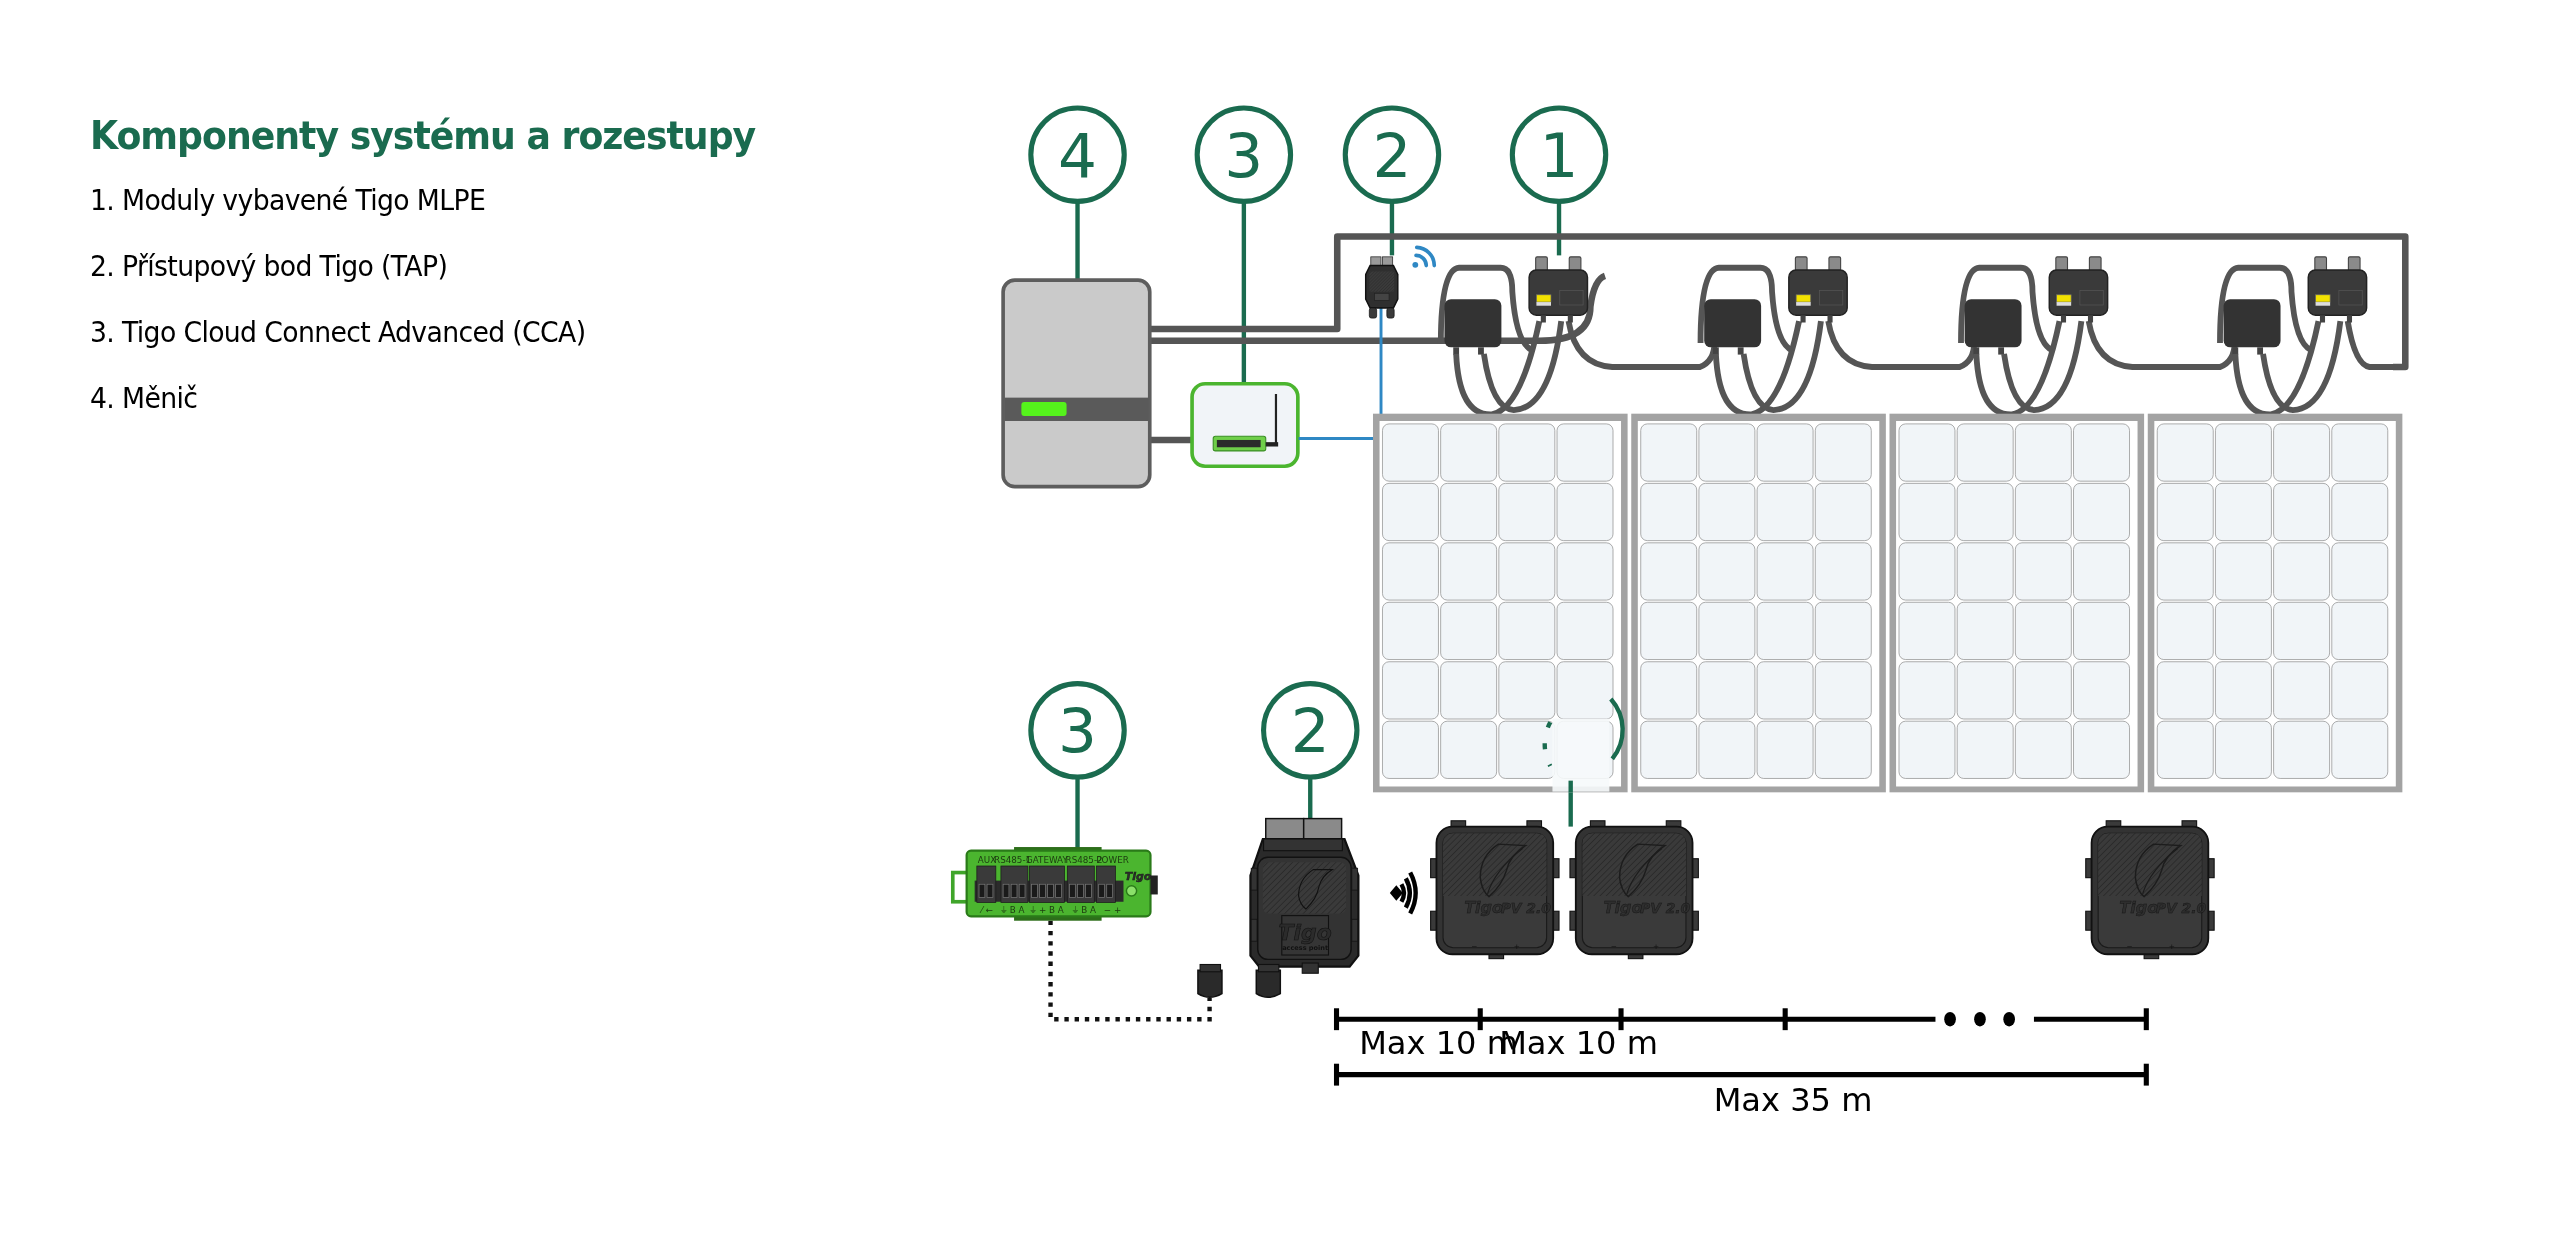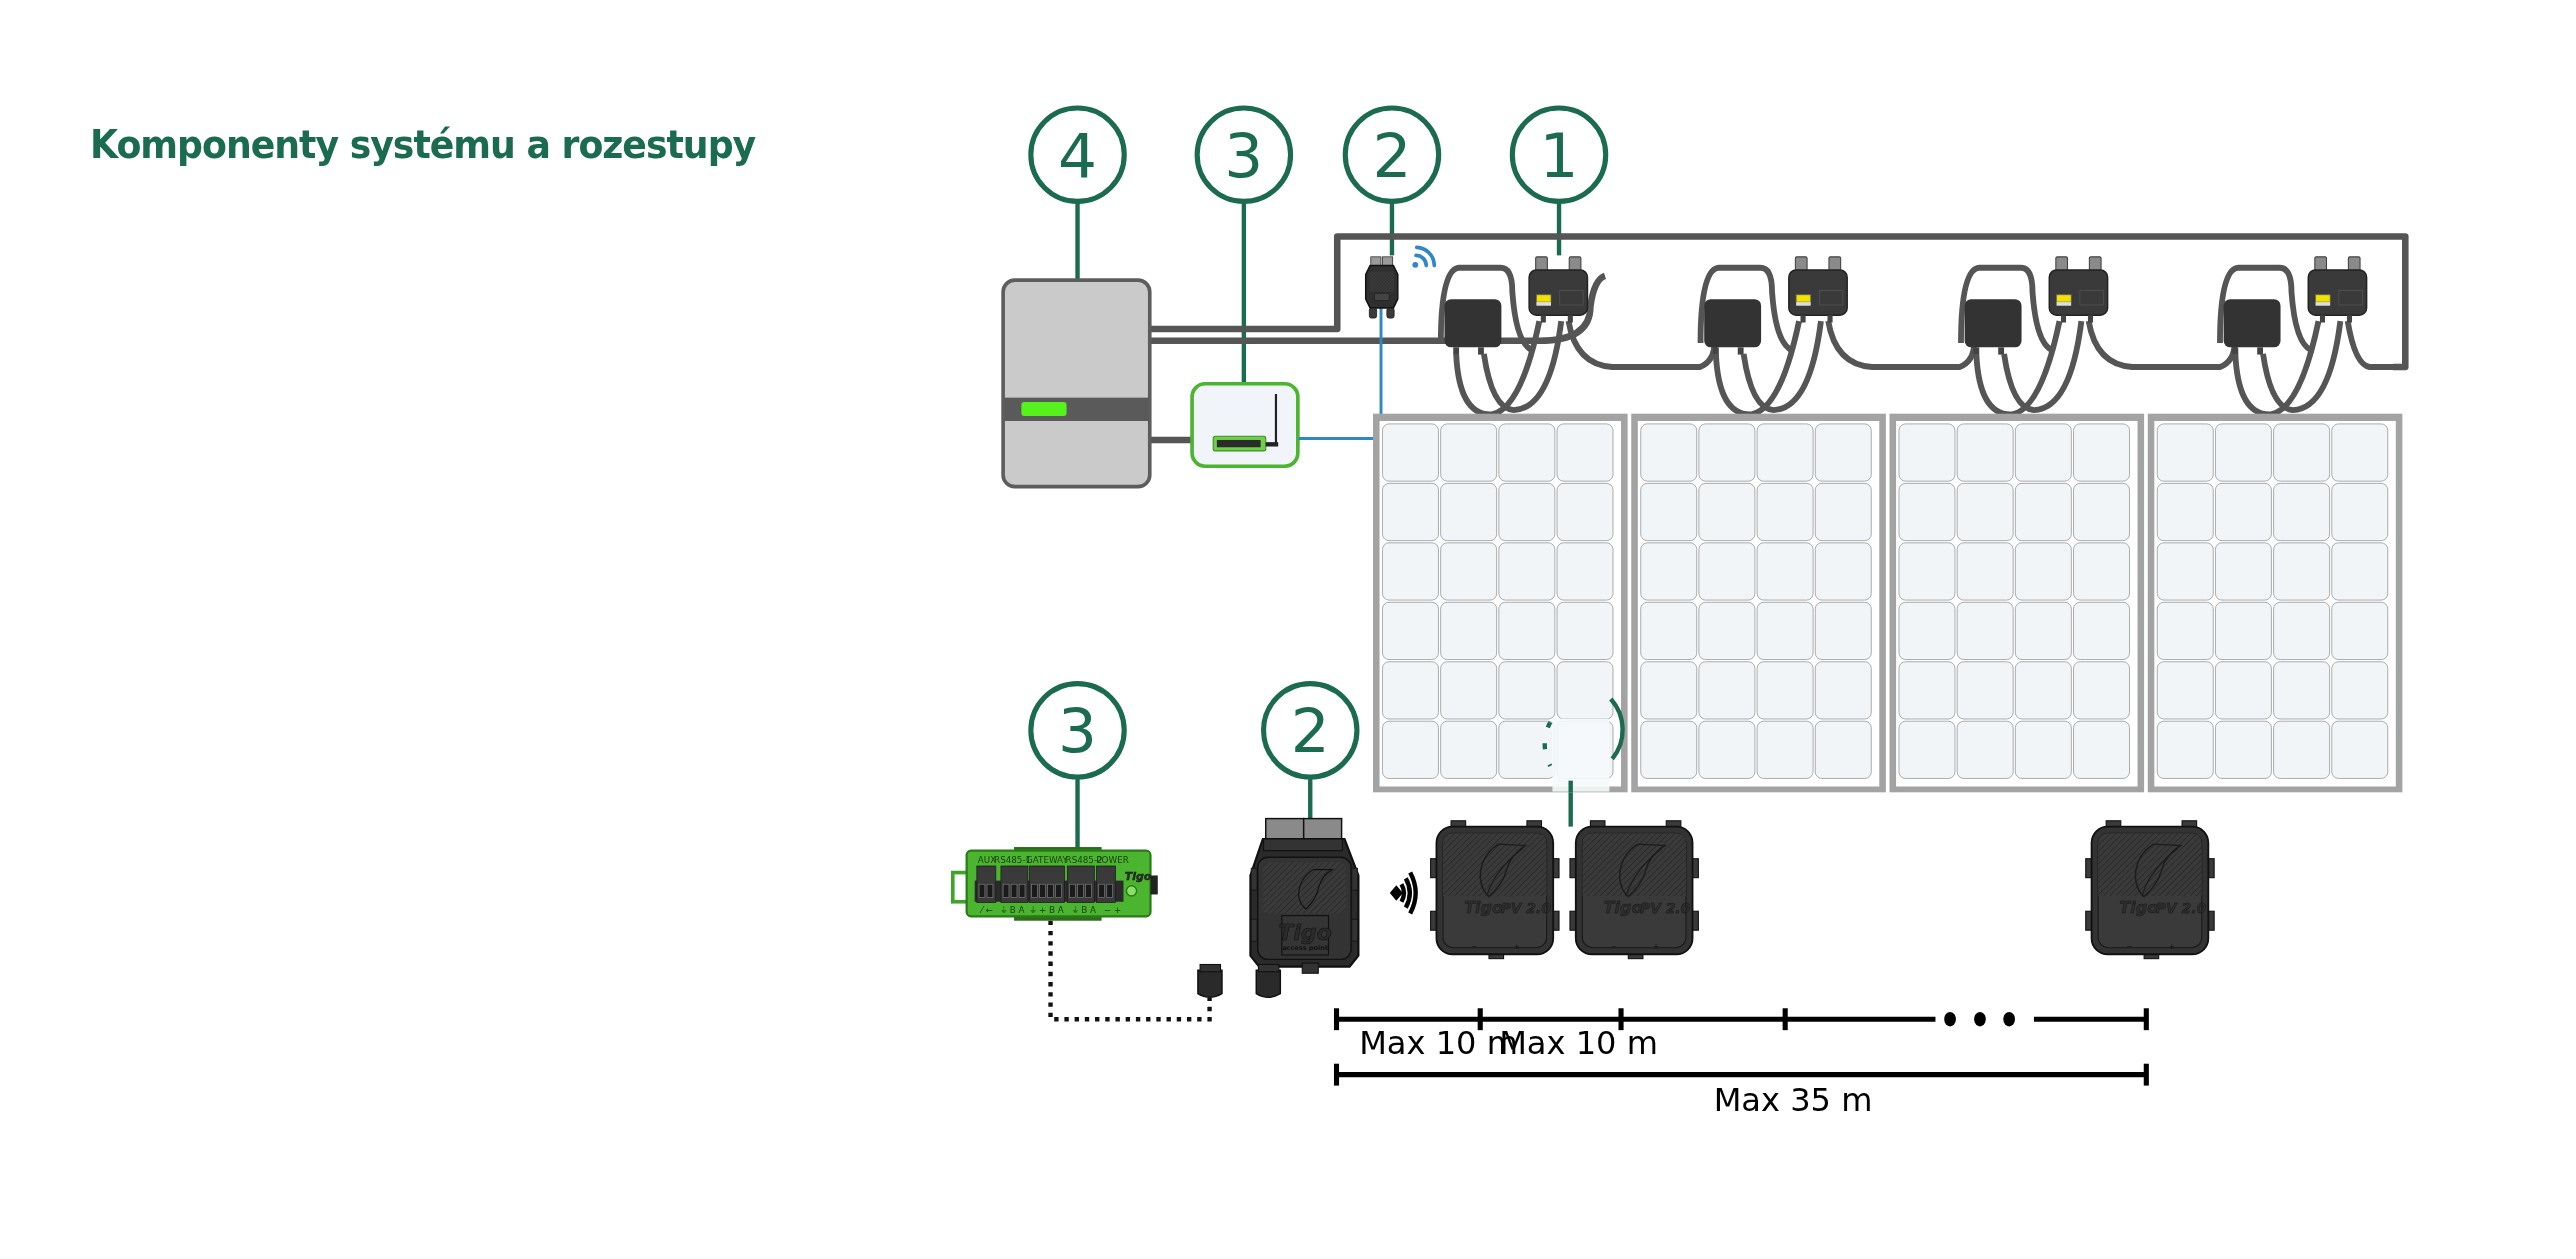--- a/index.html
+++ b/index.html
@@ -1,33 +1,39 @@
 <!DOCTYPE html>
 <html style="font-size:11.7px"><head>
 <meta charset="utf-8">
 <style>
   html, body { margin: 0; padding: 0; background: #ffffff; }
   body { width: 2576px; height: 1260px; position: relative; overflow: hidden; font-family: "DejaVu Sans", "Liberation Sans", sans-serif; }
-  .legend { position: absolute; left: 90px; top: 116px; }
+  .legend { position: absolute; left: 90px; top: 107px; }
   .legend h1 { margin: 0; font-family: "DejaVu Sans", sans-serif; font-weight: bold; font-size: 39px; color: #1a6b4f; letter-spacing: -1.1px; line-height: 58px; transform: scaleX(0.93); transform-origin: left; }
   .legend ol { list-style: none; margin: 0; padding: 0; }
   .legend li { font-family: "DejaVu Sans", sans-serif; font-size: 29px; color: #000; line-height: 29px; margin-top: 37px; letter-spacing: -0.7px; transform: scaleX(0.92); transform-origin: left; white-space: nowrap; }
   .legend li:first-child { margin-top: 21px; }
   svg.diagram { position: absolute; left: 0; top: 0; }
   .lbl-num { font-family: "DejaVu Sans", sans-serif; font-size: 84px; fill: #1a6b4f; }
   .meas { font-family: "DejaVu Sans", sans-serif; font-size: 44px; fill: #000; }
   .cca-lbl { font-family: "DejaVu Sans", sans-serif; font-size: 12px; fill: #1c3a10; }
   .brand { font-family: "DejaVu Sans", sans-serif; font-style: italic; font-weight: bold; fill: #2b2b2b; stroke: #111; stroke-width: 0.8; }
   .brand-sm { font-family: "DejaVu Sans", sans-serif; font-style: italic; font-weight: bold; fill: #2e2e2e; stroke: #151515; stroke-width: 0.6; }
 </style>
 </head>
 <body>
 
 <div class="legend">
   <h1>Komponenty systému a rozestupy</h1>
+  <ol>
+    <li>1. Moduly vybavené Tigo MLPE</li>
+    <li>2. Přístupový bod Tigo (TAP)</li>
+    <li>3. Tigo Cloud Connect Advanced (CCA)</li>
+    <li>4. Měnič</li>
+  </ol>
 </div>
 
 <svg class="diagram" width="2576" height="1260" viewBox="0 0 3531 1727" xmlns="http://www.w3.org/2000/svg">
   <defs>
     <pattern id="hatch" patternUnits="userSpaceOnUse" width="6" height="6" patternTransform="rotate(45)">
       <rect width="6" height="6" fill="#3a3a3a"></rect>
       <line x1="0" y1="0" x2="0" y2="6" stroke="#262626" stroke-width="2"></line>
     </pattern>
     <pattern id="hatch-sm" patternUnits="userSpaceOnUse" width="3" height="3" patternTransform="rotate(45)">
       <rect width="3" height="3" fill="#3a3a3a"></rect>

